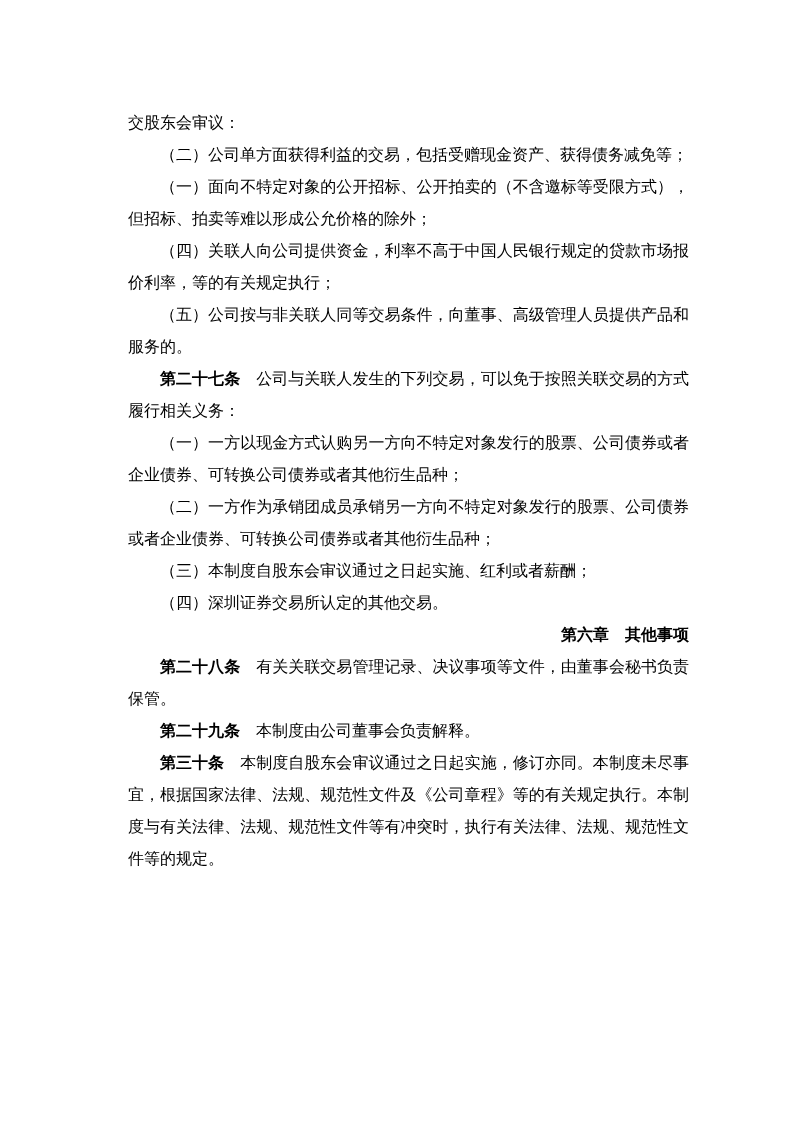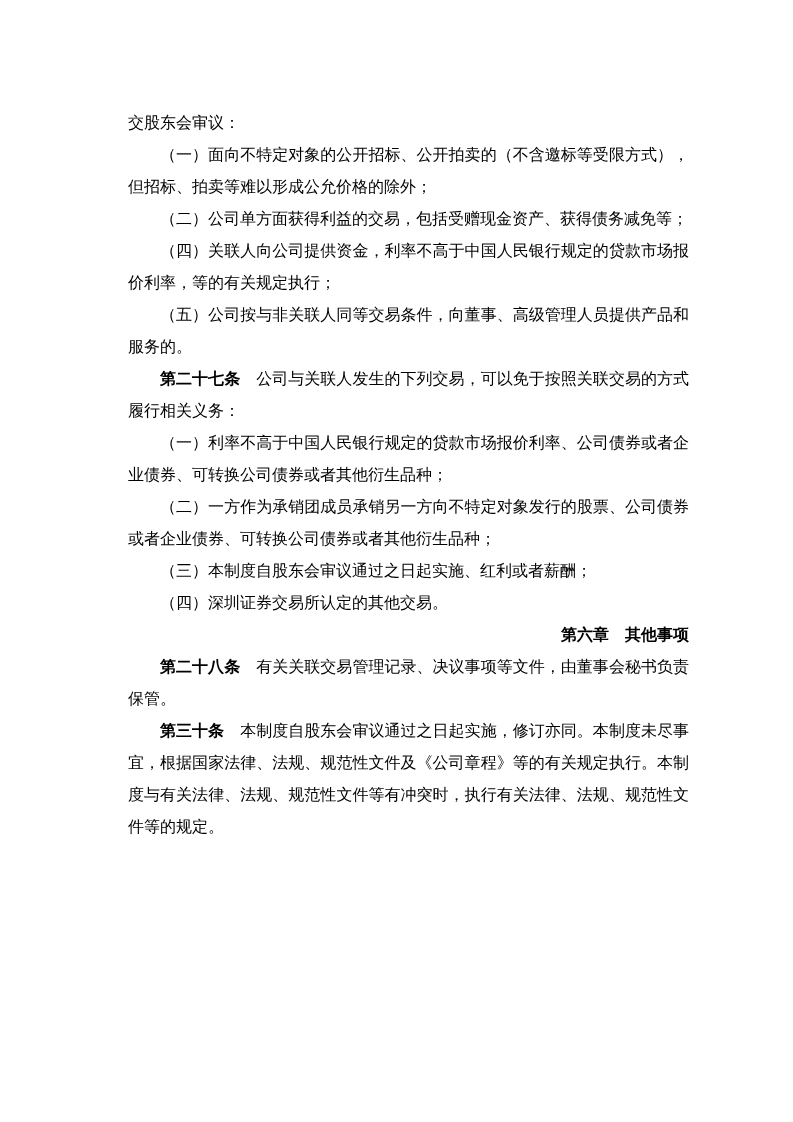--- a/index.html
+++ b/index.html
@@ -40,39 +40,40 @@
     font-weight: bold;
   }
 </style>
 </head>
 <body>
 
 <div class="page">
 
   <p class="para">交股东会审议：</p>
 
+  <p class="para indent">（二）公司单方面获得利益的交易，包括受赠现金资产、获得债务减免等；</p>
+
   <p class="para indent">（一）面向不特定对象的公开招标、公开拍卖的（不含邀标等受限方式），但招标、拍卖等难以形成公允价格的除外；</p>
-
-  <p class="para indent">（二）公司单方面获得利益的交易，包括受赠现金资产、获得债务减免等；</p>
 
 
   <p class="para indent">（四）关联人向公司提供资金，利率不高于中国人民银行规定的贷款市场报价利率，等的有关规定执行；</p>
 
   <p class="para indent">（五）公司按与非关联人同等交易条件，向董事、高级管理人员提供产品和服务的。</p>
 
   <p class="para indent"><b>第二十七条</b><span>　公司与关联人发生的下列交易，可以免于按照关联交易的方式履行相关义务：</span></p>
 
-  <p class="para indent">（一）利率不高于中国人民银行规定的贷款市场报价利率、公司债券或者企业债券、可转换公司债券或者其他衍生品种；</p>
+  <p class="para indent">（一）一方以现金方式认购另一方向不特定对象发行的股票、公司债券或者企业债券、可转换公司债券或者其他衍生品种；</p>
 
   <p class="para indent">（二）一方作为承销团成员承销另一方向不特定对象发行的股票、公司债券或者企业债券、可转换公司债券或者其他衍生品种；</p>
 
   <p class="para indent">（三）本制度自股东会审议通过之日起实施、红利或者薪酬；</p>
 
   <p class="para indent">（四）深圳证券交易所认定的其他交易。</p>
 
   <p class="para heading">第六章　其他事项</p>
 
   <p class="para indent"><b>第二十八条</b><span>　有关关联交易管理记录、决议事项等文件，由董事会秘书负责保管。</span></p>
 
+  <p class="para indent"><b>第二十九条</b><span>　本制度由公司董事会负责解释。</span></p>
 
   <p class="para indent"><b>第三十条</b><span>　本制度自股东会审议通过之日起实施，修订亦同。本制度未尽事宜，根据国家法律、法规、规范性文件及《公司章程》等的有关规定执行。本制度与有关法律、法规、规范性文件等有冲突时，执行有关法律、法规、规范性文件等的规定。</span></p>
 
 </div>
 
 </body></html>

